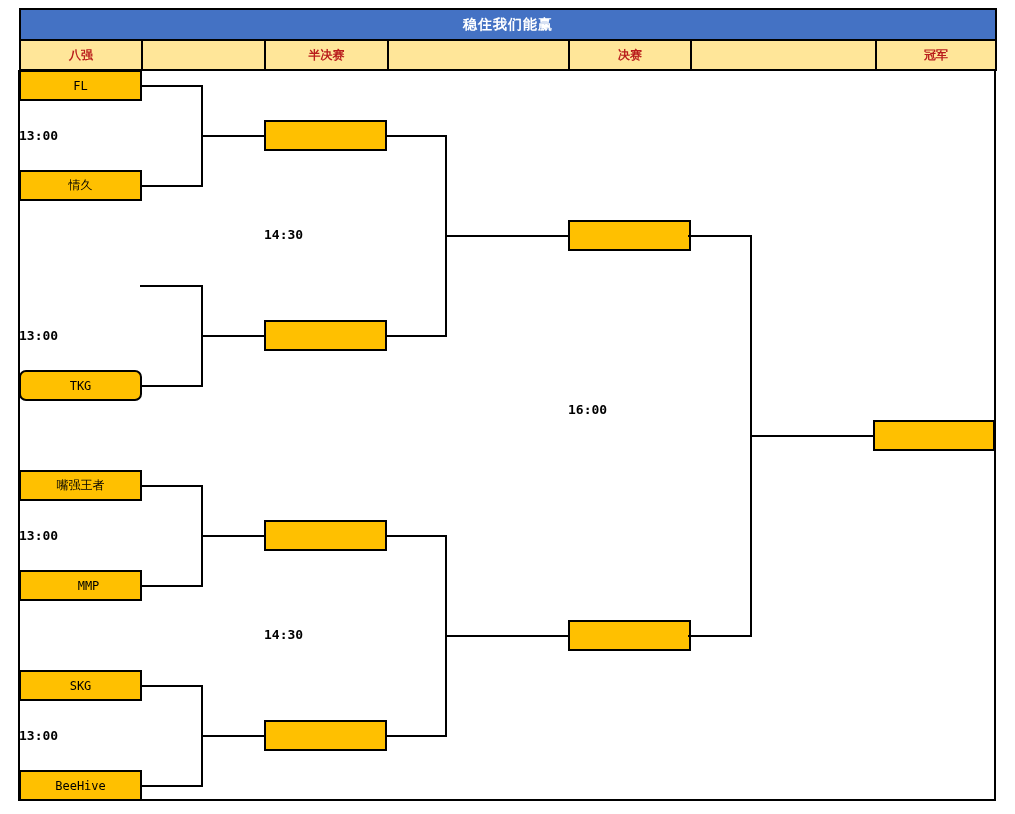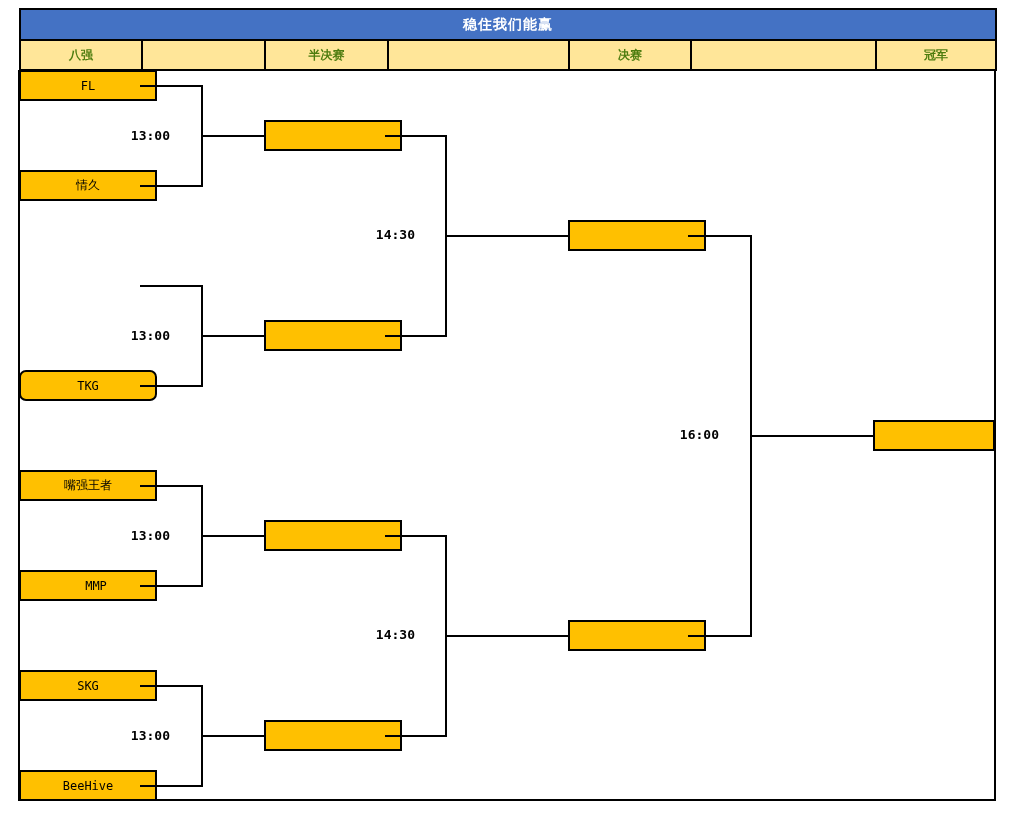--- a/index.html
+++ b/index.html
@@ -20,39 +20,39 @@
   
   .round-row{
     position:absolute;left:19px;top:39px;width:978px;height:32px;
     box-sizing:border-box;border:2px solid #000;background:#FFE699;
     display:flex;
   }
   .round-cell{
     box-sizing:border-box;height:100%;
     border-right:2px solid #000;
     display:flex;align-items:center;justify-content:center;
-    font-size:12px;font-weight:bold;color:#4d7c0f;
+    font-size:12px;font-weight:bold;color:#b91c1c;
   }
   .round-cell:last-child{border-right:none;flex:1;}
   .rc1{width:122px;} .rc2{width:123px;} .rc3{width:123px;}
   .rc4{width:181px;} .rc5{width:122px;} .rc6{width:185px;}
   
   .slot{
-    position:absolute;width:138px;height:31px;
+    position:absolute;width:123px;height:31px;
     box-sizing:border-box;border:2px solid #000;background:#FFC000;
     display:flex;align-items:center;justify-content:center;
     font-family:"DejaVu Sans Mono", monospace;
     font-size:12px;color:#000;white-space:nowrap;overflow:hidden;
   }
   .champ{width:122px;}
   
   .time{
-    position:absolute;height:20px;line-height:20px;text-align:right;
+    position:absolute;height:20px;line-height:20px;text-align:left;
     font-family:"DejaVu Sans Mono", monospace;
-    font-size:13px;font-weight:bold;color:#000;margin-left:28px;
+    font-size:13px;font-weight:bold;color:#000;
   }
   
   .hl{position:absolute;height:2px;background:#000;}
   .vl{position:absolute;width:2px;background:#000;}
 </style>
 </head>
 <body>
 
 <div id="canvas">
 
@@ -121,21 +121,21 @@
   <div class="hl" style="left:445px;top:235px;width:124px;"></div>
 
   <div class="hl" style="left:385px;top:535px;width:62px;"></div>
   <div class="hl" style="left:385px;top:735px;width:62px;"></div>
   <div class="vl" style="left:445px;top:535px;height:202px;"></div>
   <div class="hl" style="left:445px;top:635px;width:124px;"></div>
 
   <div class="slot" style="left:568px;top:220px;"></div>
   <div class="slot" style="left:568px;top:620px;"></div>
 
-  <div class="time" style="left:568px;width:123px;top:425px;">16:00</div>
+  <div class="time" style="left:568px;width:123px;top:400px;">16:00</div>
 
   <div class="hl" style="left:688px;top:235px;width:64px;"></div>
   <div class="hl" style="left:688px;top:635px;width:64px;"></div>
   <div class="vl" style="left:750px;top:235px;height:402px;"></div>
   <div class="hl" style="left:750px;top:435px;width:124px;"></div>
 
   <div class="slot champ" style="left:873px;top:420px;"></div>
 
 </div>
 

